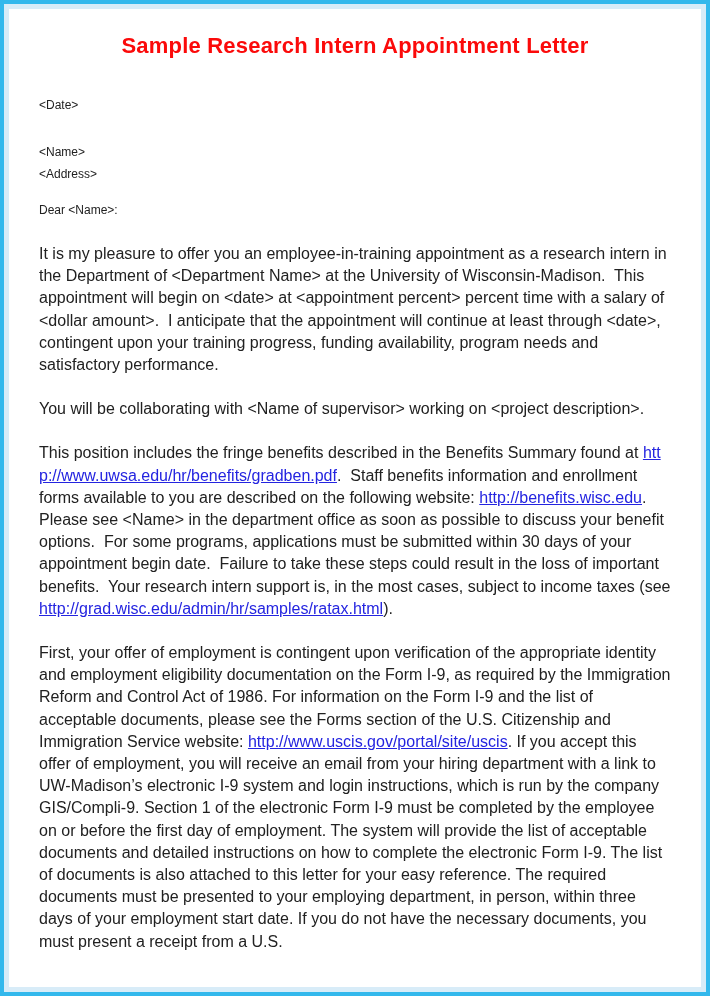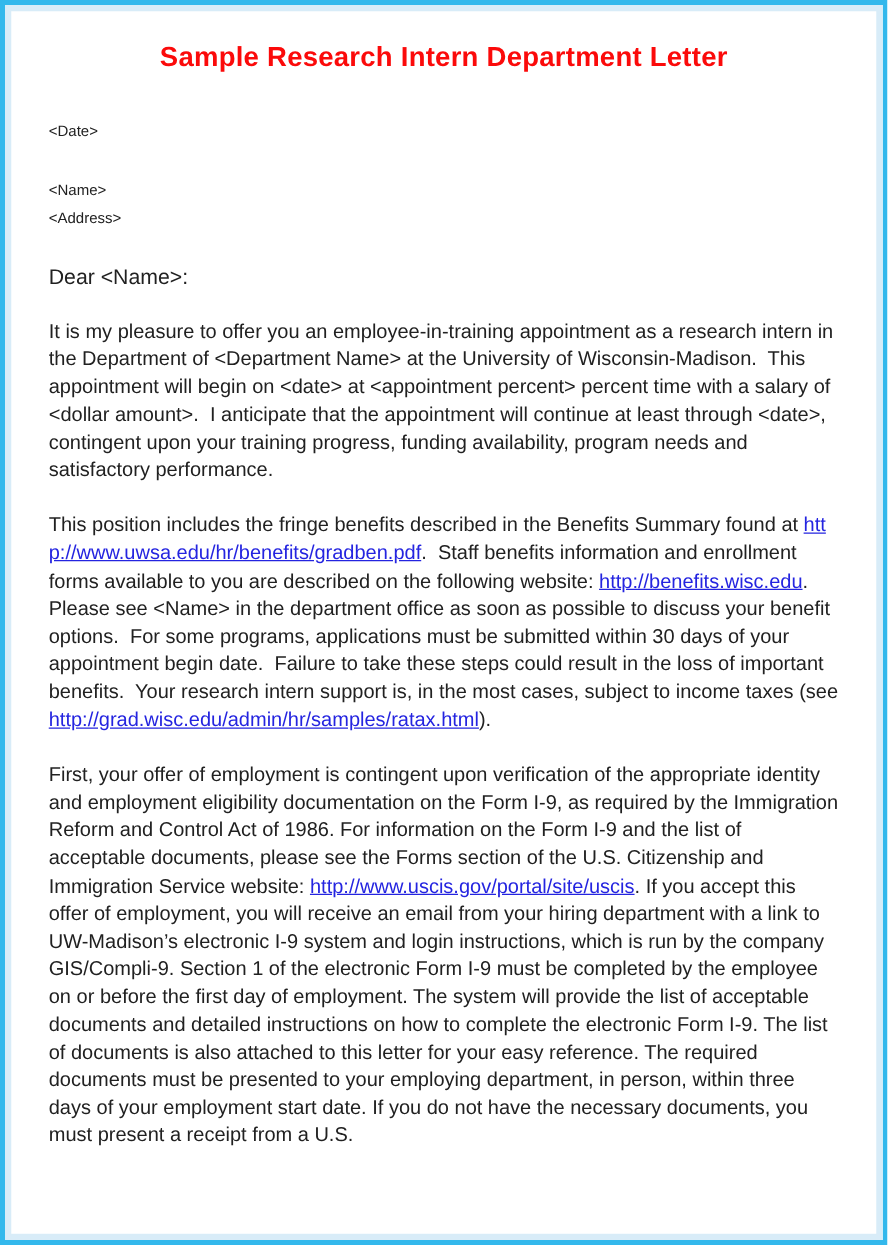--- a/index.html
+++ b/index.html
@@ -47,22 +47,22 @@
     line-height: 22px;
   }
   .addr-block {
     margin-top: 25px;
   }
   .addr-block p {
     font-size: 12px;
     line-height: 22px;
   }
   .salutation {
-    margin-top: 26px;
-    font-size: 17px;
+    margin-top: 14px;
+    font-size: 12px;
     line-height: 22px;
   }
   .para {
     margin-top: 22px;
     font-size: 16px;
     line-height: 22.2px;
     white-space: pre-wrap;
   }
   .para a {
     color: var(--link);
@@ -71,33 +71,34 @@
     word-break: break-all;
   }
 </style>
 </head>
 <body>
 
 <div class="frame-outer">
   <div class="frame-inner">
     <div class="content">
 
-      <h1 class="letter-title">Sample Research Intern Department Letter</h1>
+      <h1 class="letter-title">Sample Research Intern Appointment Letter</h1>
 
       <p class="date-line">&lt;Date&gt;</p>
 
       <div class="addr-block">
         <p>&lt;Name&gt;</p>
         <p>&lt;Address&gt;</p>
       </div>
 
       <p class="salutation">Dear &lt;Name&gt;:</p>
 
       <p class="para">It is my pleasure to offer you an employee-in-training appointment as a research intern in the Department of &lt;Department Name&gt; at the University of Wisconsin-Madison.  This appointment will begin on &lt;date&gt; at &lt;appointment percent&gt; percent time with a salary of &lt;dollar amount&gt;.  I anticipate that the appointment will continue at least through &lt;date&gt;, contingent upon your training progress, funding availability, program needs and satisfactory performance.</p>
 
+      <p class="para">You will be collaborating with &lt;Name of supervisor&gt; working on &lt;project description&gt;.</p>
 
       <p class="para">This position includes the fringe benefits described in the Benefits Summary found at <a href="#">http://www.uwsa.edu/hr/benefits/gradben.pdf</a>.  Staff benefits information and enrollment forms available to you are described on the following website: <a href="#">http://benefits.wisc.edu</a>.  Please see &lt;Name&gt; in the department office as soon as possible to discuss your benefit options.  For some programs, applications must be submitted within 30 days of your appointment begin date.  Failure to take these steps could result in the loss of important benefits.  Your research intern support is, in the most cases, subject to income taxes (see <a href="#">http://grad.wisc.edu/admin/hr/samples/ratax.html</a>).</p>
 
       <p class="para">First, your offer of employment is contingent upon verification of the appropriate identity and employment eligibility documentation on the Form I-9, as required by the Immigration Reform and Control Act of 1986. For information on the Form I-9 and the list of acceptable documents, please see the Forms section of the U.S. Citizenship and Immigration Service website: <a href="#">http://www.uscis.gov/portal/site/uscis</a>. If you accept this offer of employment, you will receive an email from your hiring department with a link to UW-Madison’s electronic I-9 system and login instructions, which is run by the company GIS/Compli-9. Section 1 of the electronic Form I-9 must be completed by the employee on or before the first day of employment. The system will provide the list of acceptable documents and detailed instructions on how to complete the electronic Form I-9. The list of documents is also attached to this letter for your easy reference. The required documents must be presented to your employing department, in person, within three days of your employment start date. If you do not have the necessary documents, you must present a receipt from a U.S.</p>
 
     </div>
   </div>
 </div>
 
 </body></html>

